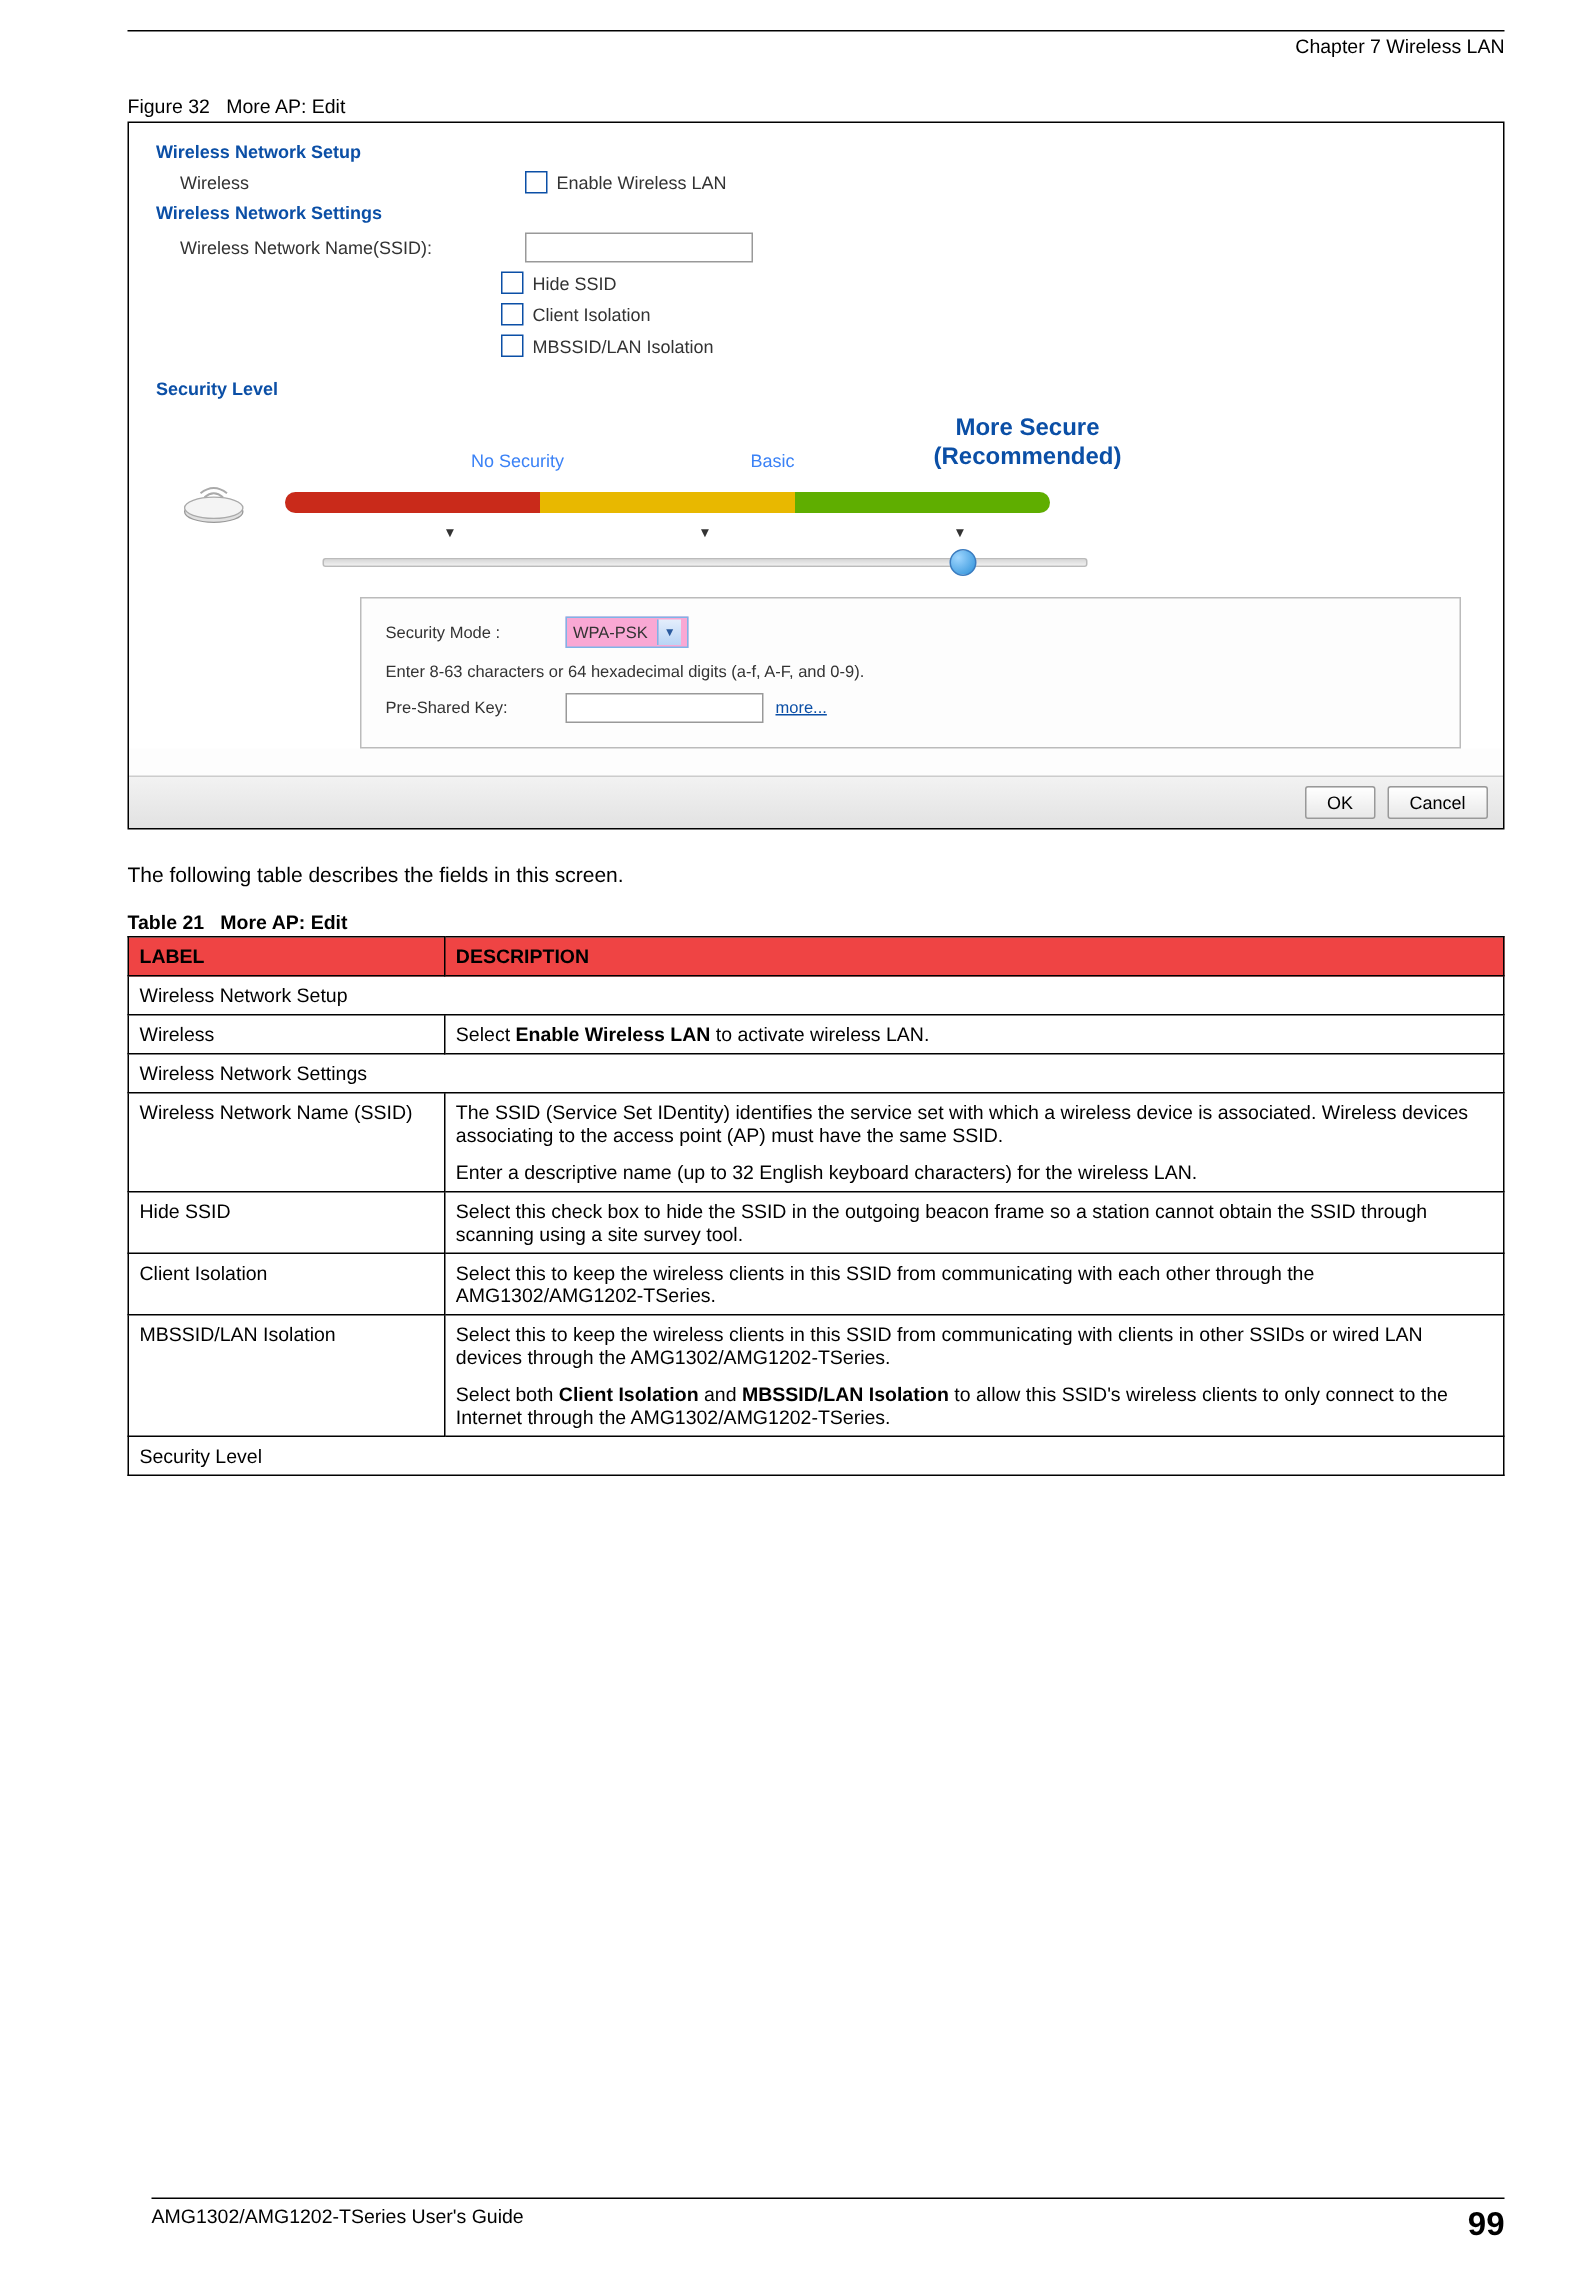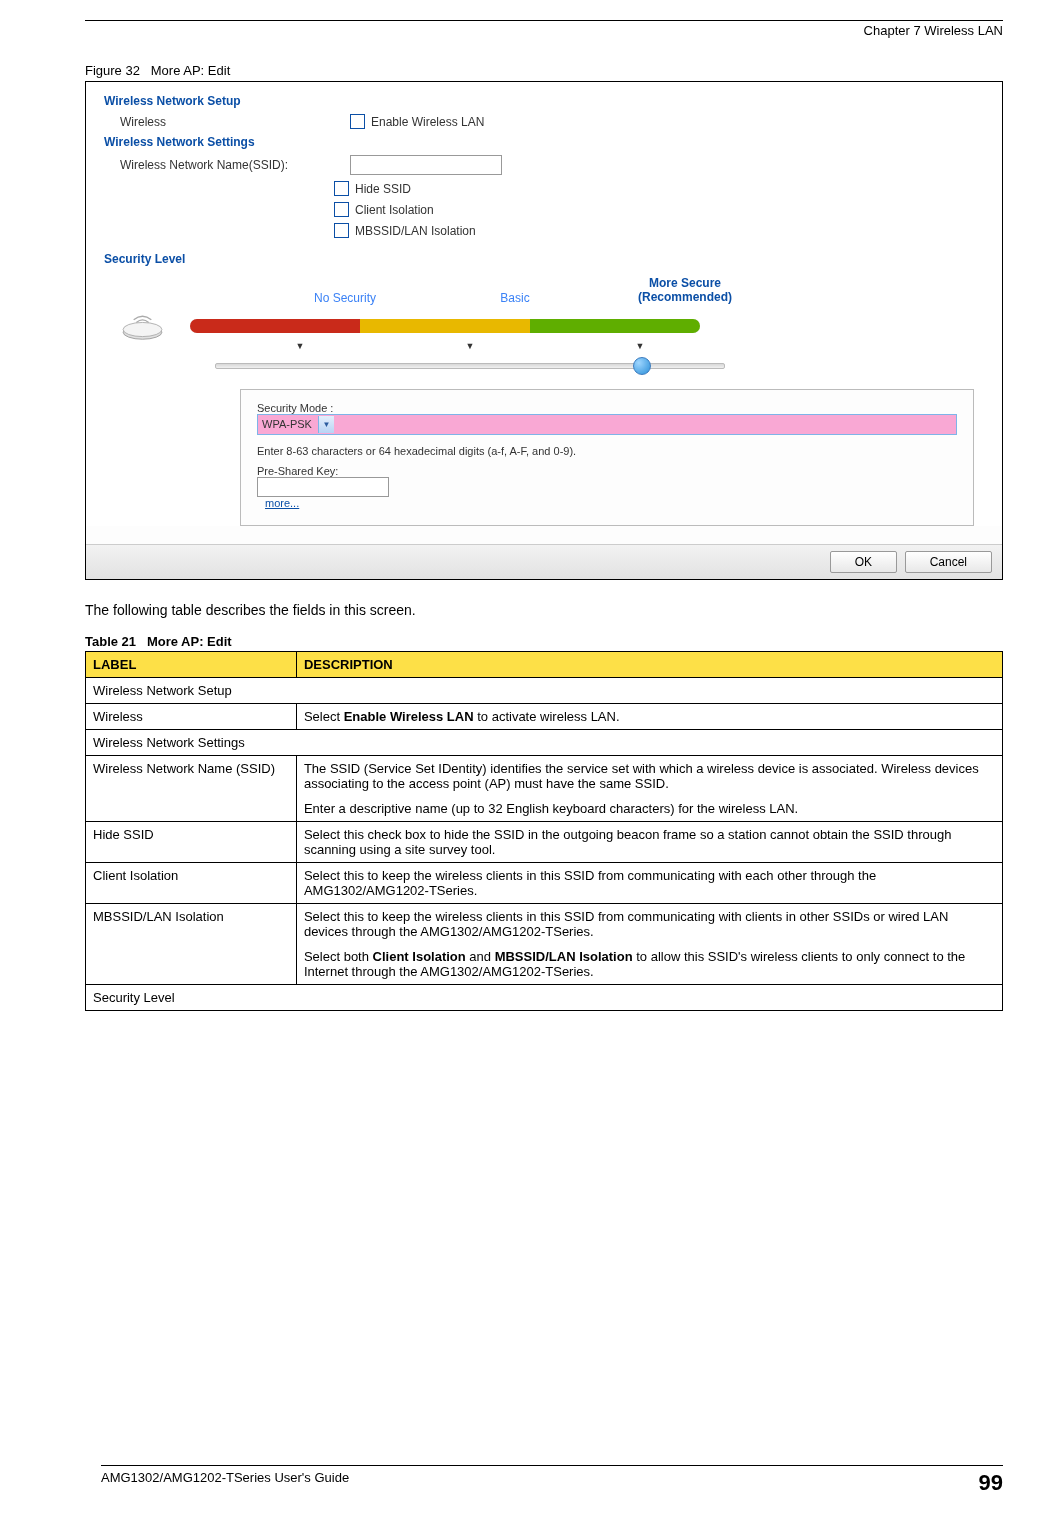--- a/index.html
+++ b/index.html
@@ -93,21 +93,21 @@
     font-size: 12px;
   }
   .level-label {
     width: 170px;
     text-align: center;
     color: #3b82f6;
   }
   .level-label.bold {
     color: #0b4fa6;
     font-weight: bold;
-    font-size: 12px;
+    font-size: 16px;
     line-height: 1.2;
   }
   .router-icon {
     width: 45px;
     height: 30px;
     display: inline-block;
     vertical-align: middle;
   }
   .bar-row {
     display: flex;
@@ -165,22 +165,22 @@
   .security-box {
     border: 1px solid #bbb;
     margin: 0 10px 18px 120px;
     padding: 12px 16px 16px 16px;
     background: #fdfdfd;
     font-size: 11px;
     color: #333;
   }
   .security-box .row {
     display: flex;
+    align-items: center;
     margin-bottom: 10px;
-    flex-direction: column;
   }
   .security-box .lbl { width: 120px; }
   .select-box {
     border: 1px solid #7eb4e8;
     background: #f9a8d4;
     height: 19px;
     display: inline-flex;
     align-items: center;
     padding: 0 4px;
     font-size: 11px;
@@ -206,21 +206,21 @@
   .button-bar {
     background: linear-gradient(#f2f2f2,#e2e2e2);
     border-top: 1px solid #ccc;
     padding: 6px 10px;
     text-align: right;
   }
   .btn {
     display: inline-block;
     border: 1px solid #999;
     background: linear-gradient(#fff,#e8e8e8);
-    padding: 3px 24px;
+    padding: 3px 14px;
     font-size: 12px;
     border-radius: 2px;
     margin-left: 4px;
   }
   .body-text {
     font-size: 14px;
     margin: 12px 0 16px 0;
   }
   .table-caption {
     font-size: 13px;
@@ -232,21 +232,21 @@
     width: 100%;
     font-size: 13px;
   }
   table.desc th, table.desc td {
     border: 1px solid #000;
     padding: 5px 7px;
     text-align: left;
     vertical-align: top;
   }
   table.desc th {
-    background: #fde047;
+    background: #ef4444;
     font-weight: bold;
   }
   table.desc td p { margin: 0 0 10px 0; }
   table.desc td p:last-child { margin-bottom: 0; }
   .footer {
     position: absolute;
     bottom: 28px;
     left: 101px;
     right: 60px;
   }

